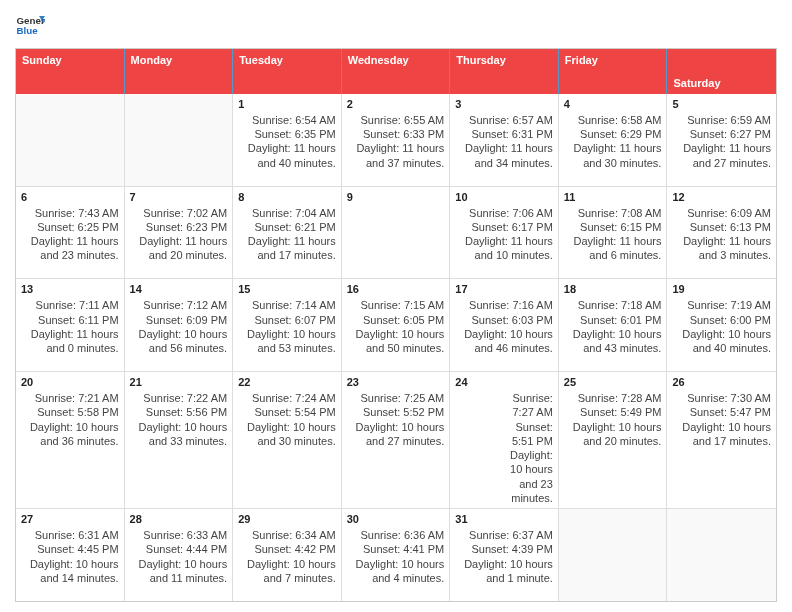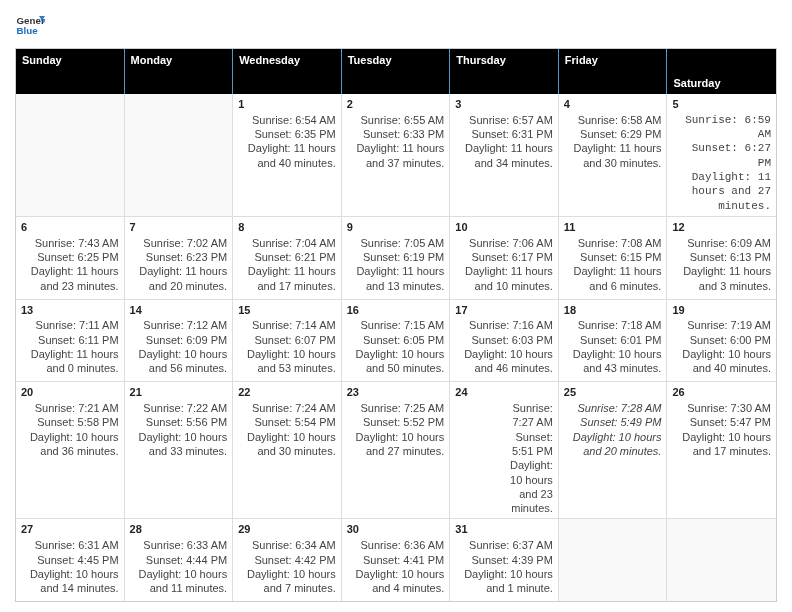--- a/index.html
+++ b/index.html
@@ -47,21 +47,21 @@
     }
     .calendar {
       flex: 1;
       display: flex;
       flex-direction: column;
       border: 1px solid #ccc;
     }
     .cal-header {
       display: grid;
       grid-template-columns: repeat(7, 1fr);
-      background: #000000;
+      background: #ef4444;
     }
     .cal-header-cell {
       color: #fff;
       font-size: 11px;
       font-weight: bold;
       padding: 5px 6px;
       border-right: 1px solid #5599cc;
       text-align: left;
     }
     .cal-header-cell:last-child { border-right: none; margin-top: 23px; }
@@ -118,22 +118,22 @@
     <div class="title-block">
       <div class="month-title"></div>
       <div class="subtitle"></div>
     </div>
   </div>
 
   <div class="calendar">
     <div class="cal-header">
     <div class="cal-header-cell">Sunday</div>
         <div class="cal-header-cell">Monday</div>
+        <div class="cal-header-cell">Tuesday</div>
         <div class="cal-header-cell">Wednesday</div>
-        <div class="cal-header-cell">Tuesday</div>
         <div class="cal-header-cell">Thursday</div>
         <div class="cal-header-cell">Friday</div>
         <div class="cal-header-cell">Saturday</div>
       </div>
     <div class="cal-body">
     <div class="cal-row">
           <div class="cal-cell empty"></div>
           <div class="cal-cell empty"></div>
           <div class="cal-cell">
             <span class="day-num">1</span>
@@ -154,21 +154,21 @@
 Daylight: 11 hours and 34 minutes.</div>
           </div>
           <div class="cal-cell">
             <span class="day-num">4</span>
             <div class="day-info" style="white-space: pre-line;">Sunrise: 6:58 AM
 Sunset: 6:29 PM
 Daylight: 11 hours and 30 minutes.</div>
           </div>
           <div class="cal-cell">
             <span class="day-num">5</span>
-            <div class="day-info" style="white-space: pre-line; font-family: Liberation Mono, monospace;">Sunrise: 6:59 AM
+            <div class="day-info" style="white-space: pre-line;">Sunrise: 6:59 AM
 Sunset: 6:27 PM
 Daylight: 11 hours and 27 minutes.</div>
           </div>
         </div>
         <div class="cal-row">
           <div class="cal-cell">
             <span class="day-num">6</span>
             <div class="day-info" style="white-space: pre-line;">Sunrise: 7:43 AM
 Sunset: 6:25 PM
 Daylight: 11 hours and 23 minutes.</div>
@@ -180,23 +180,20 @@
 Daylight: 11 hours and 20 minutes.</div>
           </div>
           <div class="cal-cell">
             <span class="day-num">8</span>
             <div class="day-info" style="white-space: pre-line;">Sunrise: 7:04 AM
 Sunset: 6:21 PM
 Daylight: 11 hours and 17 minutes.</div>
           </div>
           <div class="cal-cell">
             <span class="day-num">9</span>
-            <div class="day-info" style="white-space: pre-line;">Sunrise: 7:05 AM
-Sunset: 6:19 PM
-Daylight: 11 hours and 13 minutes.</div>
           </div>
           <div class="cal-cell">
             <span class="day-num">10</span>
             <div class="day-info" style="white-space: pre-line;">Sunrise: 7:06 AM
 Sunset: 6:17 PM
 Daylight: 11 hours and 10 minutes.</div>
           </div>
           <div class="cal-cell">
             <span class="day-num">11</span>
             <div class="day-info" style="white-space: pre-line;">Sunrise: 7:08 AM
@@ -280,21 +277,21 @@
 Daylight: 10 hours and 27 minutes.</div>
           </div>
           <div class="cal-cell">
             <span class="day-num">24</span>
             <div class="day-info" style="white-space: pre-line; margin-left: 48px;">Sunrise: 7:27 AM
 Sunset: 5:51 PM
 Daylight: 10 hours and 23 minutes.</div>
           </div>
           <div class="cal-cell">
             <span class="day-num">25</span>
-            <div class="day-info" style="white-space: pre-line; font-style: italic;">Sunrise: 7:28 AM
+            <div class="day-info" style="white-space: pre-line;">Sunrise: 7:28 AM
 Sunset: 5:49 PM
 Daylight: 10 hours and 20 minutes.</div>
           </div>
           <div class="cal-cell">
             <span class="day-num">26</span>
             <div class="day-info" style="white-space: pre-line;">Sunrise: 7:30 AM
 Sunset: 5:47 PM
 Daylight: 10 hours and 17 minutes.</div>
           </div>
         </div>

